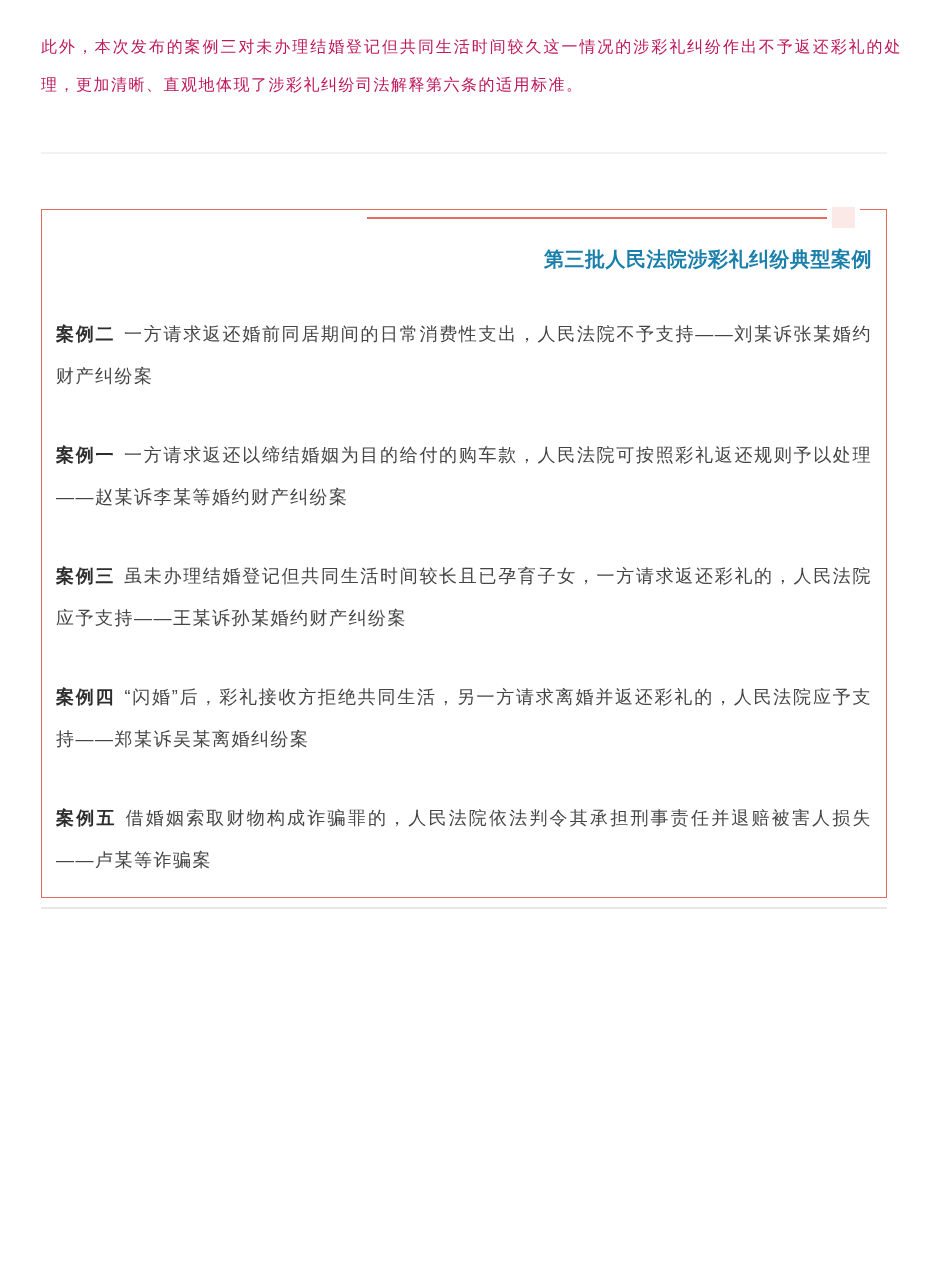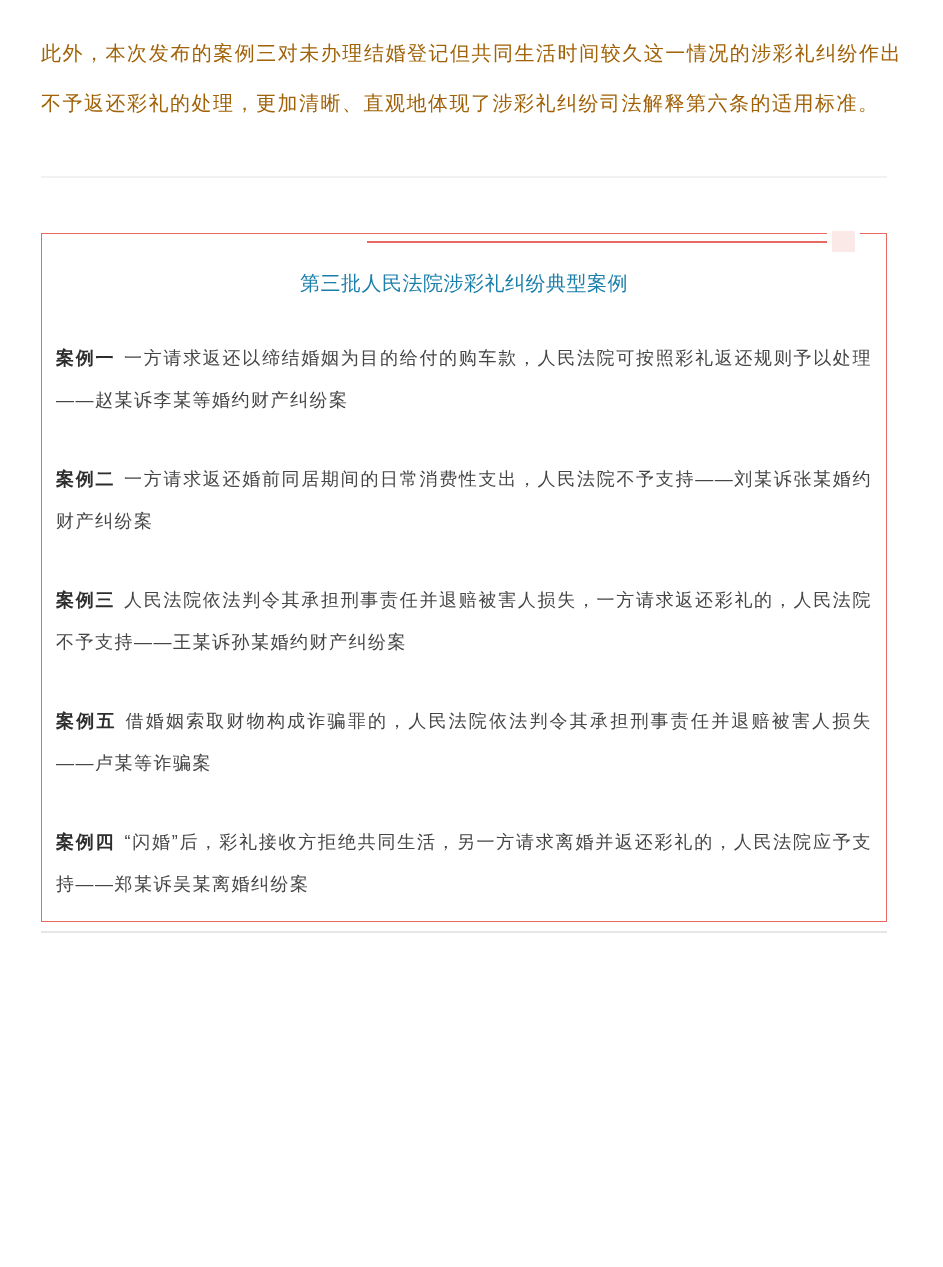--- a/index.html
+++ b/index.html
@@ -13,25 +13,25 @@
     color: #1f1f1f;
   }
 
   
   .article {
     padding: 28px 41px 0 41px;
   }
   .article p {
     margin: 0 0 46px 0;
     width: 861px;
-    font-size: 20px;
-    line-height: 50px;
+    font-size: 16px;
+    line-height: 38px;
     letter-spacing: 1.5px;
     text-align: justify;
-    color: #a16207;
+    color: #be185d;
   }
   .article p:last-child { margin-bottom: 0; }
 
   
   .divider {
     margin-left: 41px;
     width: 846px;
     height: 2px;
   }
   .divider-light { background: #f2f2f2; margin-top: 48px; }
@@ -58,23 +58,23 @@
     position: absolute;
     top: -3px;
     left: 790px;
     width: 23px;
     height: 21px;
     background: #fbe9e7;
     box-shadow: 0 0 0 5px #ffffff;
   }
   .box-title, .box-subtitle {
     margin: 0;
-    text-align: center;
+    text-align: right;
     font-size: 20px;
-    font-weight: normal;
+    font-weight: bold;
     line-height: 42px;
     letter-spacing: 0.5px;
     color: #1b7fab;
   }
   .case-list { margin-top: 33px; }
   .case-item {
     margin: 0 0 37px 0;
     font-size: 18px;
     line-height: 42px;
     letter-spacing: 1.5px;
@@ -97,21 +97,21 @@
 
 <div class="divider divider-light"></div>
 
 <div class="case-box">
   <span class="accent-line"></span>
   <span class="accent-square"></span>
 
   <h2 class="box-title">第三批人民法院涉彩礼纠纷典型案例</h2>
 
   <div class="case-list">
+    <p class="case-item"><strong class="case-label">案例二</strong><span>一方请求返还婚前同居期间的日常消费性支出，人民法院不予支持——刘某诉张某婚约财产纠纷案</span></p>
     <p class="case-item"><strong class="case-label">案例一</strong><span>一方请求返还以缔结婚姻为目的给付的购车款，人民法院可按照彩礼返还规则予以处理——赵某诉李某等婚约财产纠纷案</span></p>
-    <p class="case-item"><strong class="case-label">案例二</strong><span>一方请求返还婚前同居期间的日常消费性支出，人民法院不予支持——刘某诉张某婚约财产纠纷案</span></p>
-    <p class="case-item"><strong class="case-label">案例三</strong><span>人民法院依法判令其承担刑事责任并退赔被害人损失，一方请求返还彩礼的，人民法院不予支持——王某诉孙某婚约财产纠纷案</span></p>
+    <p class="case-item"><strong class="case-label">案例三</strong><span>虽未办理结婚登记但共同生活时间较长且已孕育子女，一方请求返还彩礼的，人民法院应予支持——王某诉孙某婚约财产纠纷案</span></p>
+    <p class="case-item"><strong class="case-label">案例四</strong><span>“闪婚”后，彩礼接收方拒绝共同生活，另一方请求离婚并返还彩礼的，人民法院应予支持——郑某诉吴某离婚纠纷案</span></p>
     <p class="case-item"><strong class="case-label">案例五</strong><span>借婚姻索取财物构成诈骗罪的，人民法院依法判令其承担刑事责任并退赔被害人损失——卢某等诈骗案</span></p>
-    <p class="case-item"><strong class="case-label">案例四</strong><span>“闪婚”后，彩礼接收方拒绝共同生活，另一方请求离婚并返还彩礼的，人民法院应予支持——郑某诉吴某离婚纠纷案</span></p>
   </div>
 </div>
 
 <div class="divider divider-dark"></div>
 
 </body></html>

